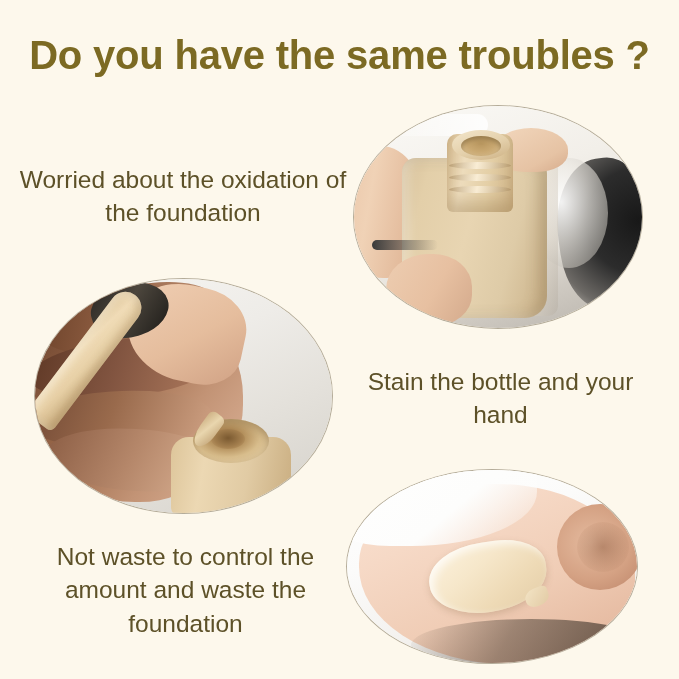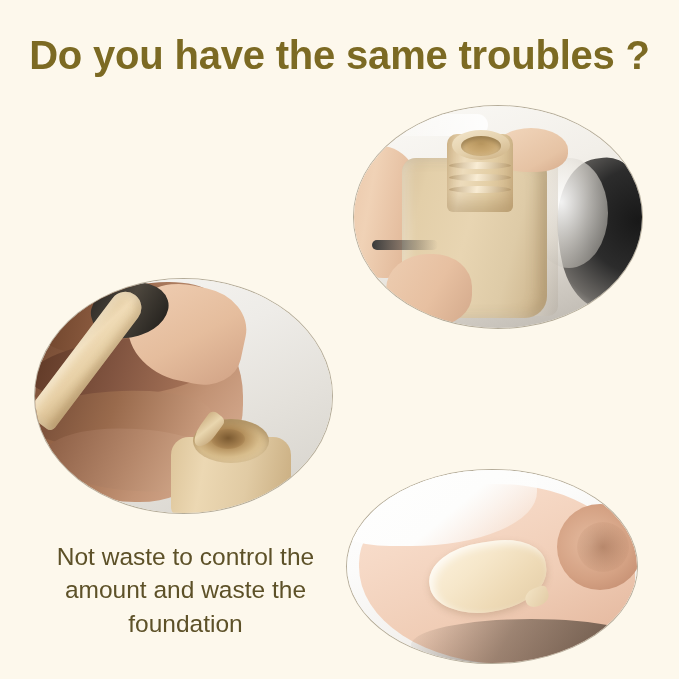--- a/index.html
+++ b/index.html
@@ -317,17 +317,19 @@
       <div class="layer hand-back"></div>
       <div class="layer knuckle"></div>
       <div class="layer thumb-shadow"></div>
       <div class="layer white-sheet"></div>
       <div class="layer table-shadow"></div>
       <div class="layer drop"></div>
       <div class="layer drop-tail"></div>
     </div>
   </div>
 
-
+  <div class="caption" id="caption-oxidation">Worried about the oxidation of the foundation</div>
+
+  <div class="caption" id="caption-stain">Stain the bottle and your hand</div>
 
   <div class="caption" id="caption-waste">Not waste to control the amount and waste the foundation</div>
 
 </div>
 
 </body></html>

